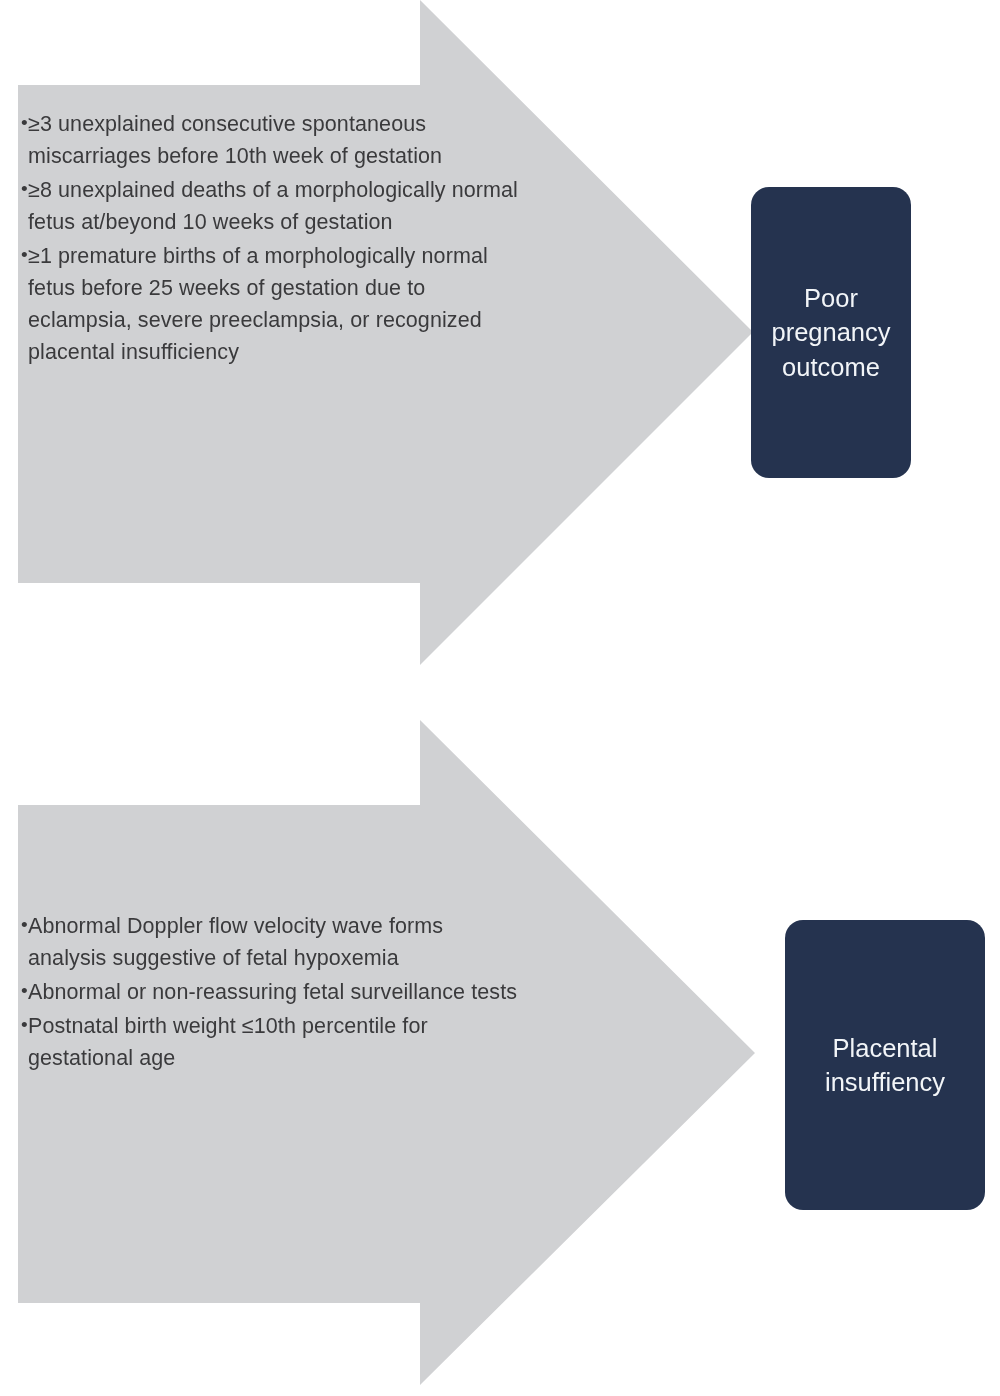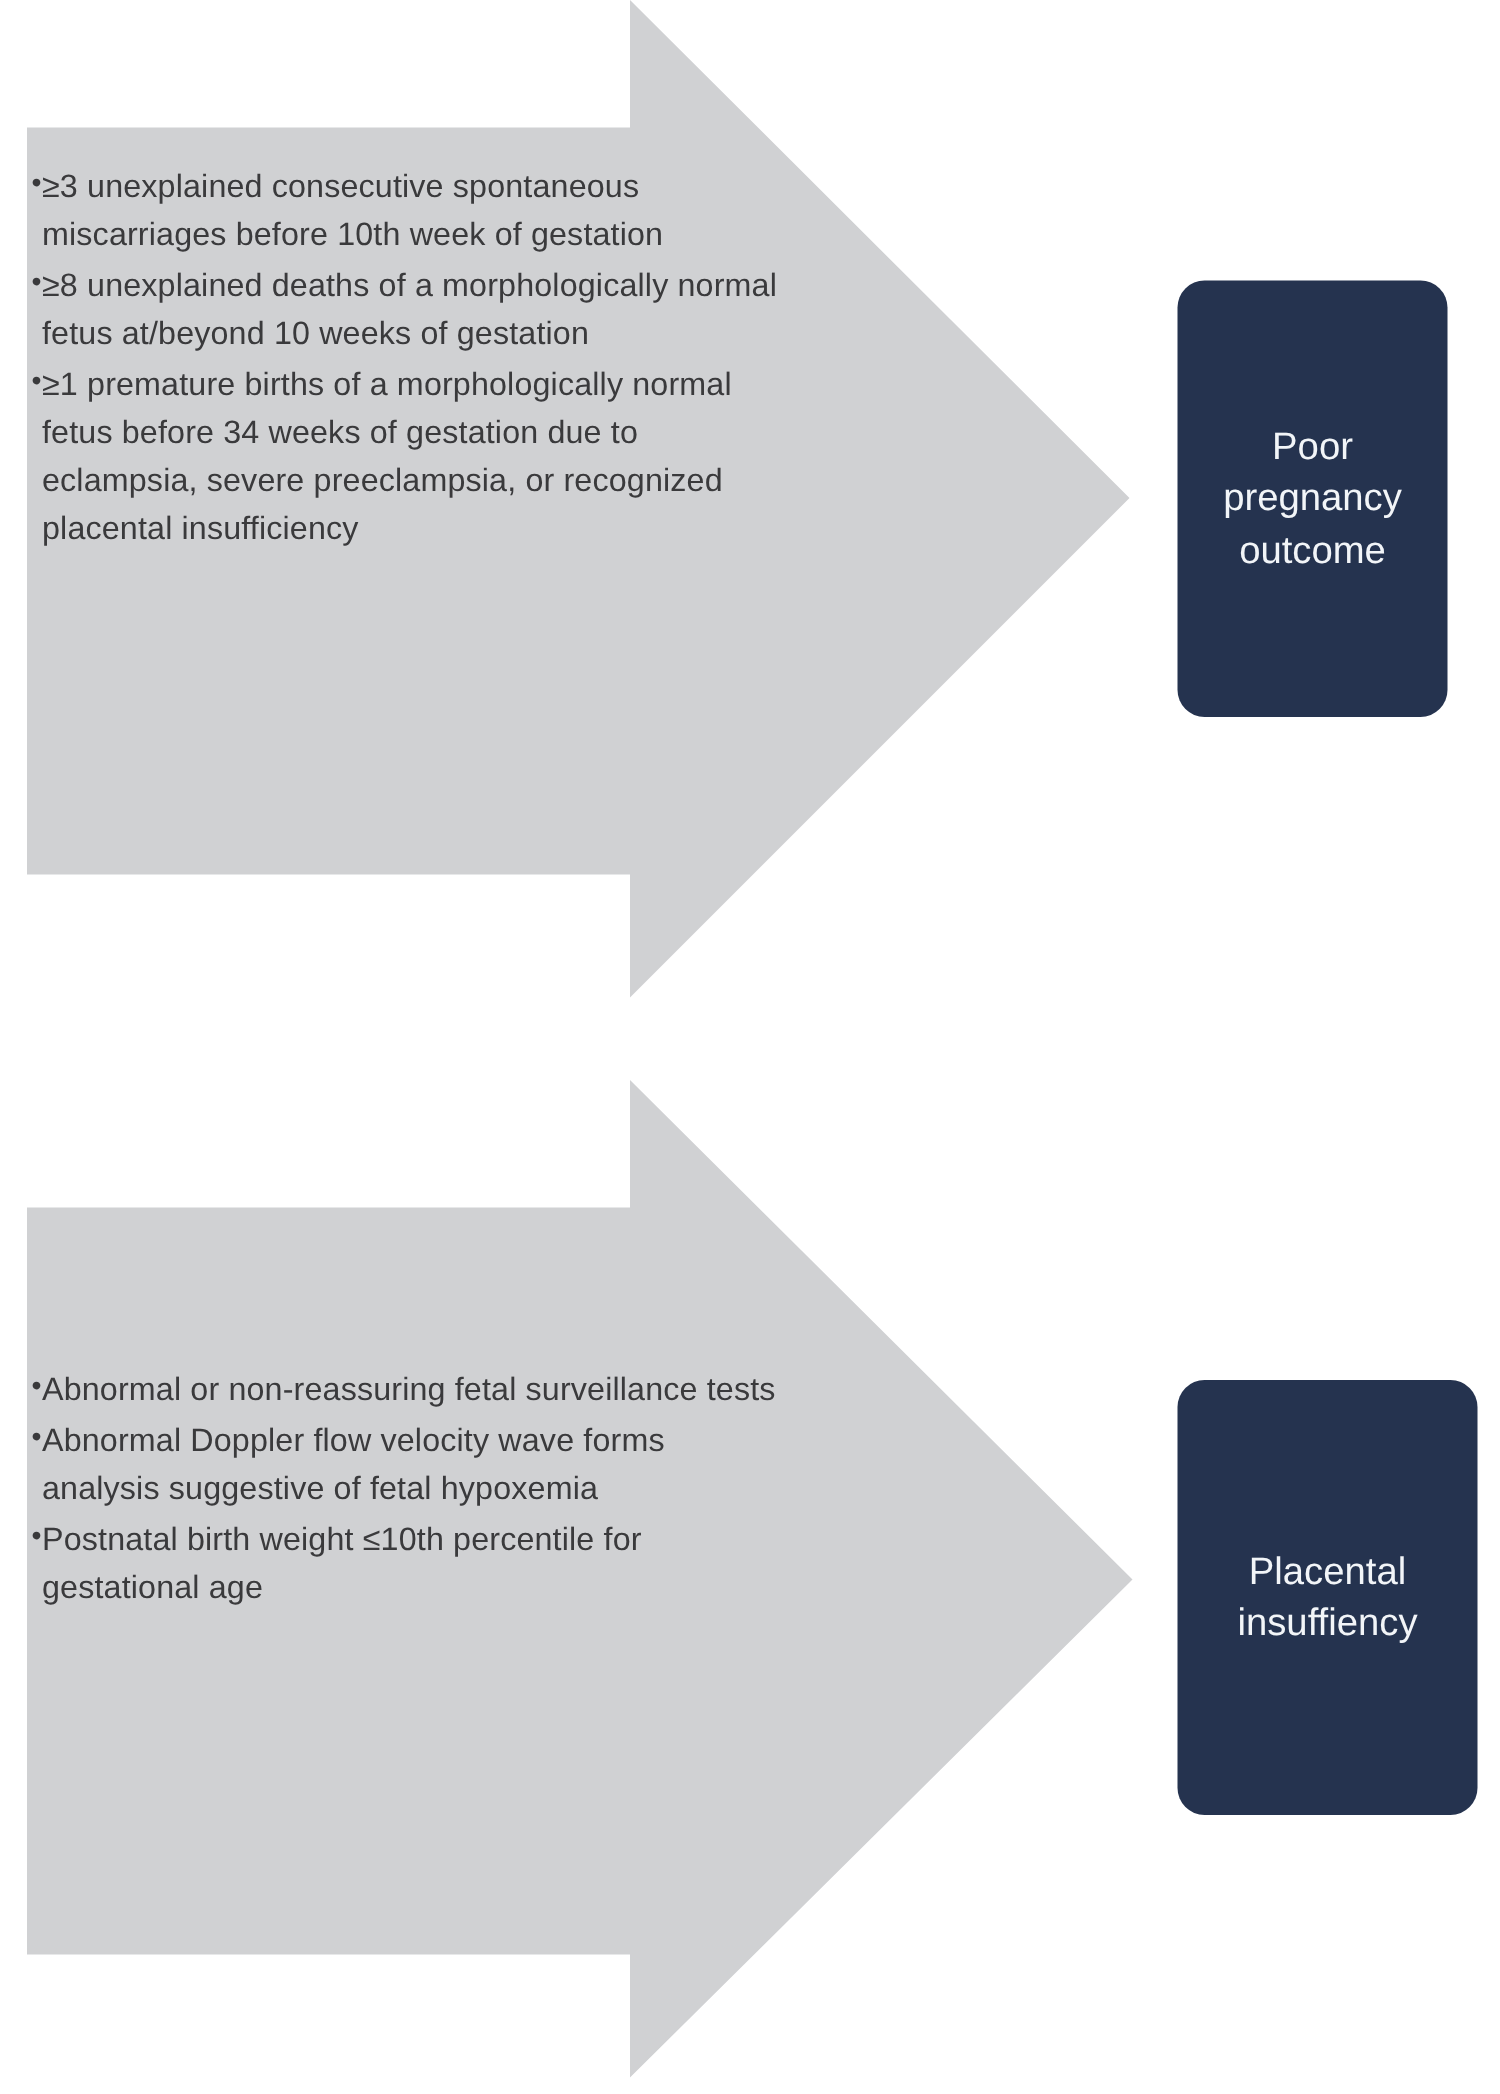--- a/index.html
+++ b/index.html
@@ -68,23 +68,23 @@
     line-height: 1.34;
     padding: 6px 14px;
   }
   
   #bullets-poor-pregnancy {
     left: 18px;
     top: 108px;
     width: 500px;
   }
   #box-poor-pregnancy {
-    left: 785px;
+    left: 751px;
     top: 187px;
-    width: 180px;
+    width: 160px;
     height: 291px;
   }
   
   #bullets-placental {
     left: 18px;
     top: 910px;
     width: 500px;
   }
   #box-placental {
     left: 785px;
@@ -102,32 +102,32 @@
 
     <polygon points="18,85 420,85 420,0 753,332 420,665 420,583 18,583" fill="#d0d1d3"></polygon>
 
     <polygon points="18,805 420,805 420,720 755,1053 420,1385 420,1303 18,1303" fill="#d0d1d3"></polygon>
   </svg>
 
   <div class="bullet-block" id="bullets-poor-pregnancy">
     <ul class="bullet-list">
       <li class="bullet-item">≥3 unexplained consecutive spontaneous miscarriages before 10th week of gestation</li>
       <li class="bullet-item">≥8 unexplained deaths of a morphologically normal fetus at/beyond 10 weeks of gestation</li>
-      <li class="bullet-item">≥1 premature births of a morphologically normal fetus before 34 weeks of gestation due to eclampsia, severe preeclampsia, or recognized placental insufficiency</li>
+      <li class="bullet-item">≥1 premature births of a morphologically normal fetus before 25 weeks of gestation due to eclampsia, severe preeclampsia, or recognized placental insufficiency</li>
     </ul>
   </div>
 
   <div class="outcome-box" id="box-poor-pregnancy">
     <span>Poor pregnancy outcome</span>
   </div>
 
   <div class="bullet-block" id="bullets-placental">
     <ul class="bullet-list">
+      <li class="bullet-item">Abnormal Doppler flow velocity wave forms analysis suggestive of fetal hypoxemia</li>
       <li class="bullet-item">Abnormal or non-reassuring fetal surveillance tests</li>
-      <li class="bullet-item">Abnormal Doppler flow velocity wave forms analysis suggestive of fetal hypoxemia</li>
       <li class="bullet-item">Postnatal birth weight ≤10th percentile for gestational age</li>
     </ul>
   </div>
 
   <div class="outcome-box" id="box-placental">
     <span>Placental insuffiency</span>
   </div>
 
 </div>
 

